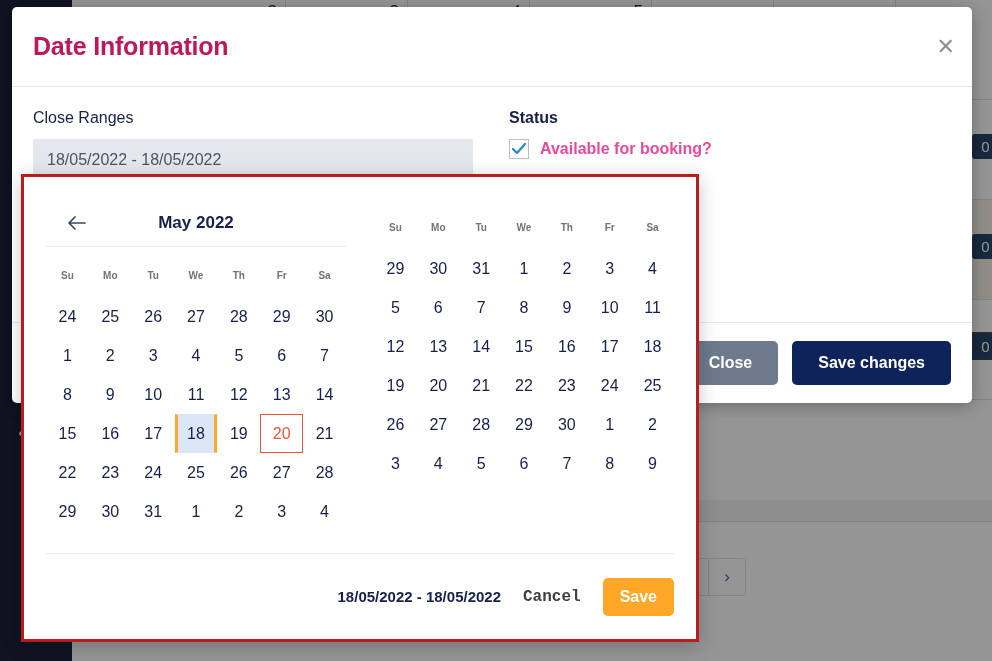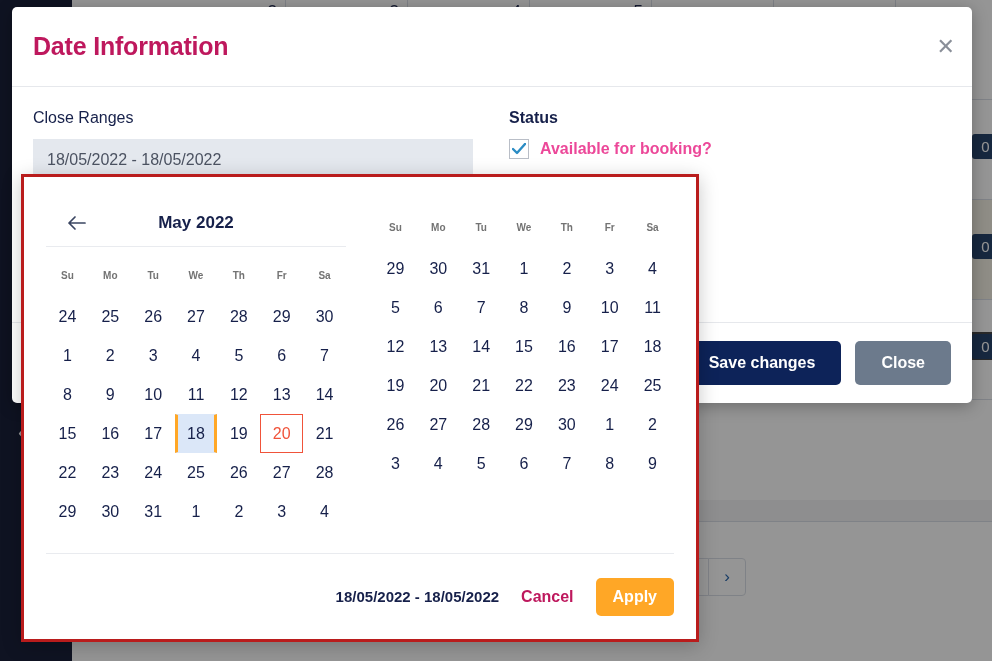--- a/index.html
+++ b/index.html
@@ -218,22 +218,22 @@
     height: 86px;
     border-top: 1px solid #e9ebef;
     display: flex; align-items: center; justify-content: flex-end;
     gap: 22px;
   }
   .picker-range {
     font-size: 15px; font-weight: bold; color: #16204a;
   }
   .btn-cancel {
     background: none; border: none; cursor: pointer;
-    font-size: 16px; font-weight: bold; color: #be185d;
-    font-family: Liberation Sans, sans-serif;
+    font-size: 16px; font-weight: bold; color: #404040;
+    font-family: Liberation Mono, monospace;
   }
   .btn-apply {
     background: #ffa726; border: none; border-radius: 5px;
     cursor: pointer; color: #ffffff;
     font-size: 16px; font-weight: bold;
     padding: 10px 17px;
     font-family: "Liberation Sans", sans-serif;
   }
 </style>
 </head>
@@ -341,22 +341,22 @@
           <svg width="14" height="12" viewBox="0 0 14 12">
             <path d="M1 6 L5 10 L13 1" fill="none" stroke="#2b8cc4" stroke-width="2.4" stroke-linecap="round" stroke-linejoin="round"></path>
           </svg>
         </div>
         <span class="cbox-label">Available for booking?</span>
       </div>
     </div>
   </div>
 
   <div class="modal-footer">
+    <button class="btn btn-close">Close</button>
     <button class="btn btn-save">Save changes</button>
-    <button class="btn btn-close">Close</button>
   </div>
 </div>
 
 <div id="picker">
   <div class="picker-cals">
 
     <div class="cal">
       <div class="cal-head">
         <button class="nav-arrow nav-prev">
           <svg width="28" height="28" viewBox="0 0 28 28">
@@ -470,15 +470,15 @@
           <div class="day">8</div>
           <div class="day">9</div>
         </div>
     </div>
 
   </div>
 
   <div class="picker-footer">
     <span class="picker-range">18/05/2022 - 18/05/2022</span>
     <button class="btn-cancel">Cancel</button>
-    <button class="btn-apply">Apply</button>
+    <button class="btn-apply">Save</button>
   </div>
 </div>
 
 </body></html>

